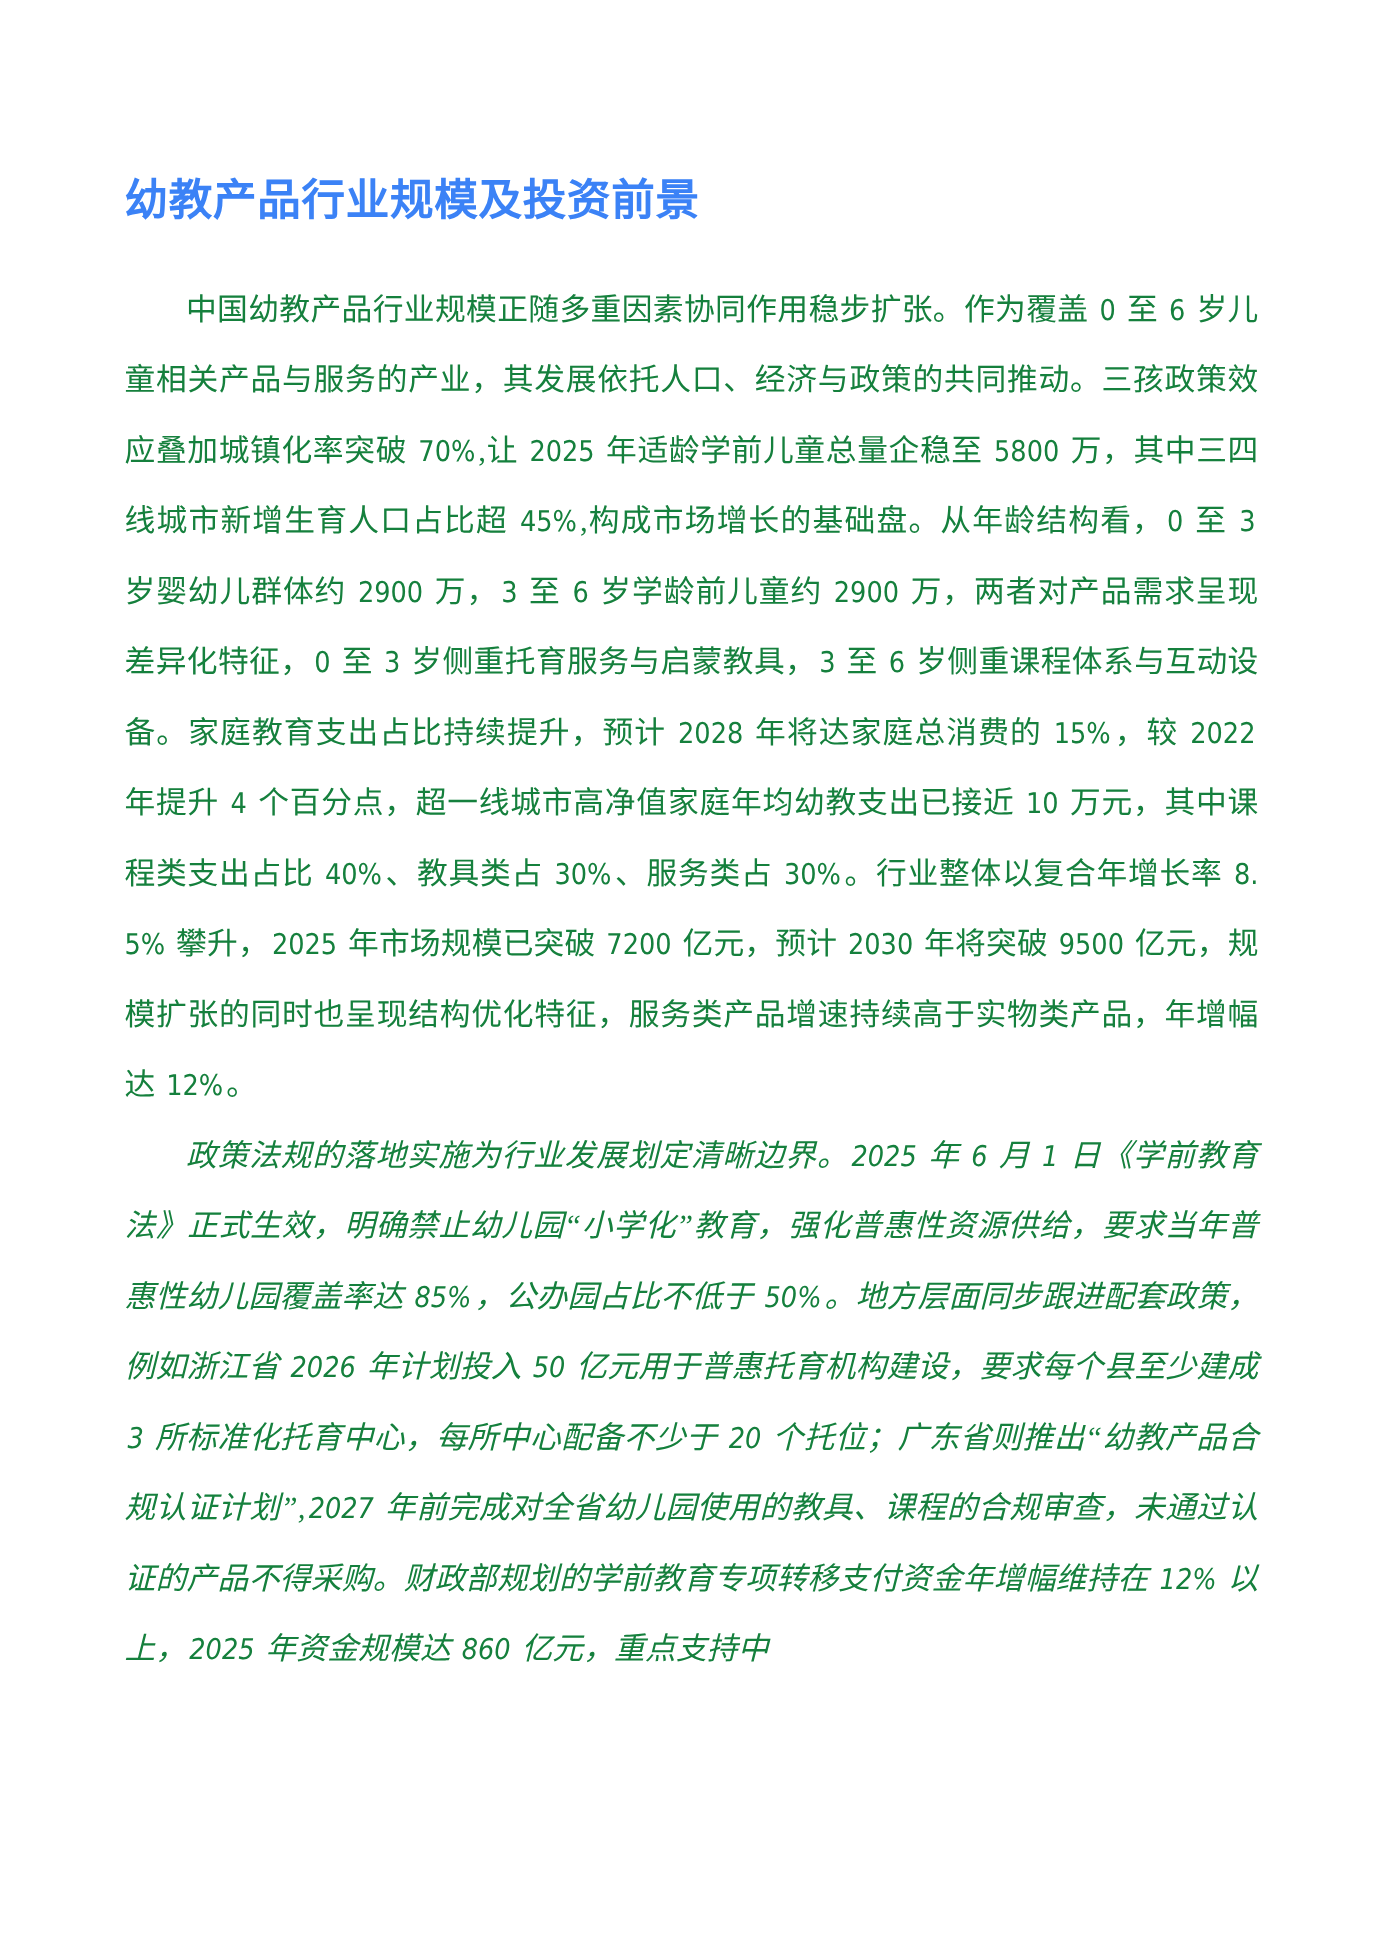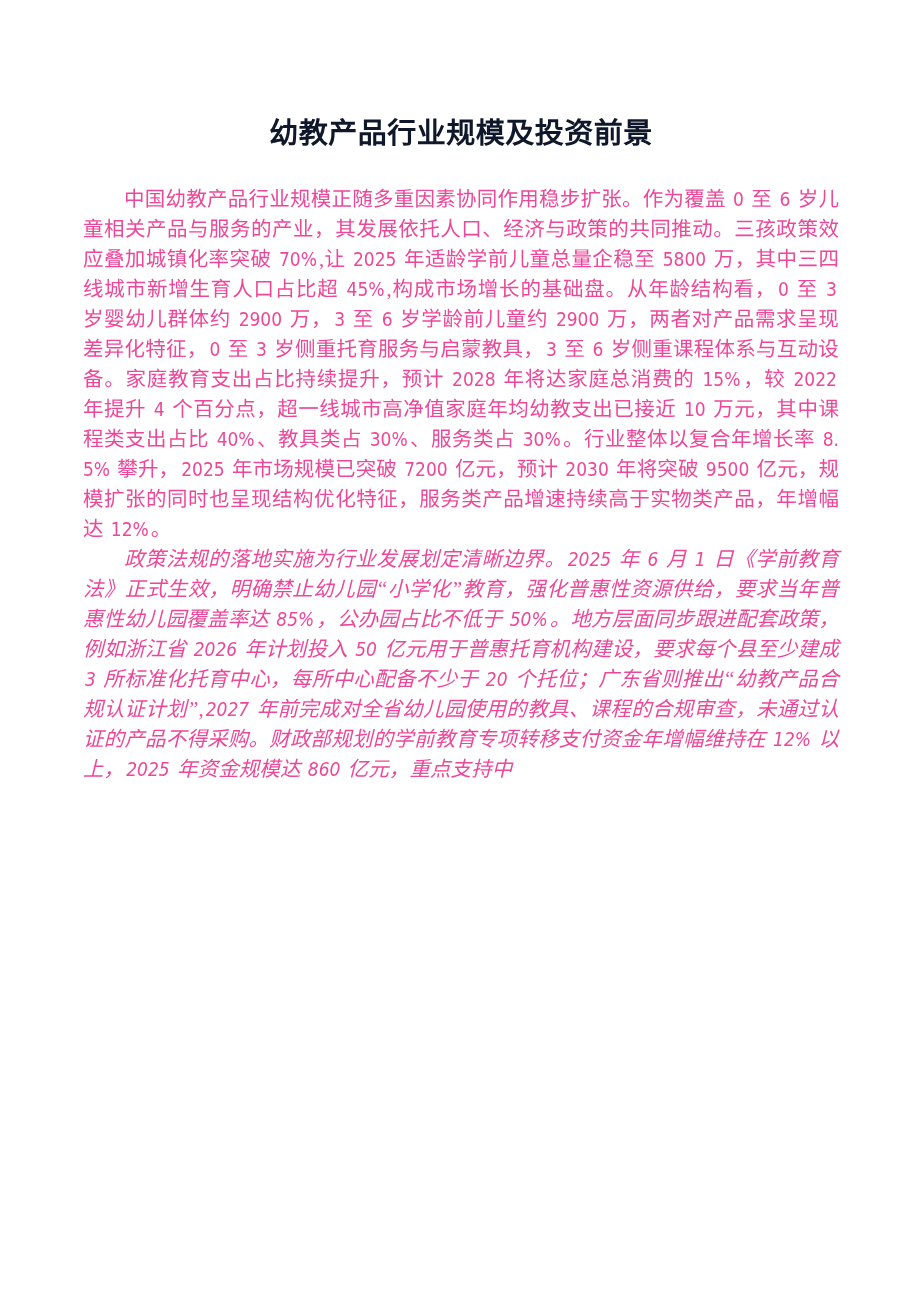--- a/index.html
+++ b/index.html
@@ -25,39 +25,38 @@
     position: absolute;
     left: 83px;
     top: 0;
     width: 756px;
   }
   .doc-title {
     font-family: "DejaVu Sans", "Liberation Sans", sans-serif;
     font-weight: bold;
     font-size: 29px;
     line-height: 40px;
-    text-align: center;
     letter-spacing: 0.5px;
     margin: 0;
     padding-top: 113px;
-    color: #0f172a;
+    color: #3b82f6;
     white-space: nowrap;
   }
   .body-block {
     margin-top: 31px;
   }
   p.para {
     margin: 0 0 0 0;
     font-size: 20.5px;
-    line-height: 30px;
+    line-height: 47px;
     text-align: justify;
     text-justify: inter-ideograph;
     text-align-last: left;
     text-indent: 41px;
-    color: #ec4899;
+    color: #15803d;
     word-break: break-all;
     letter-spacing: 0.1px;
   }
   p.para + p.para {
     margin-top: 0px;
     font-style: italic;
   }
   
   .num {
     font-family: "DejaVu Sans Condensed", "Liberation Sans Narrow", "Liberation Sans", sans-serif;

